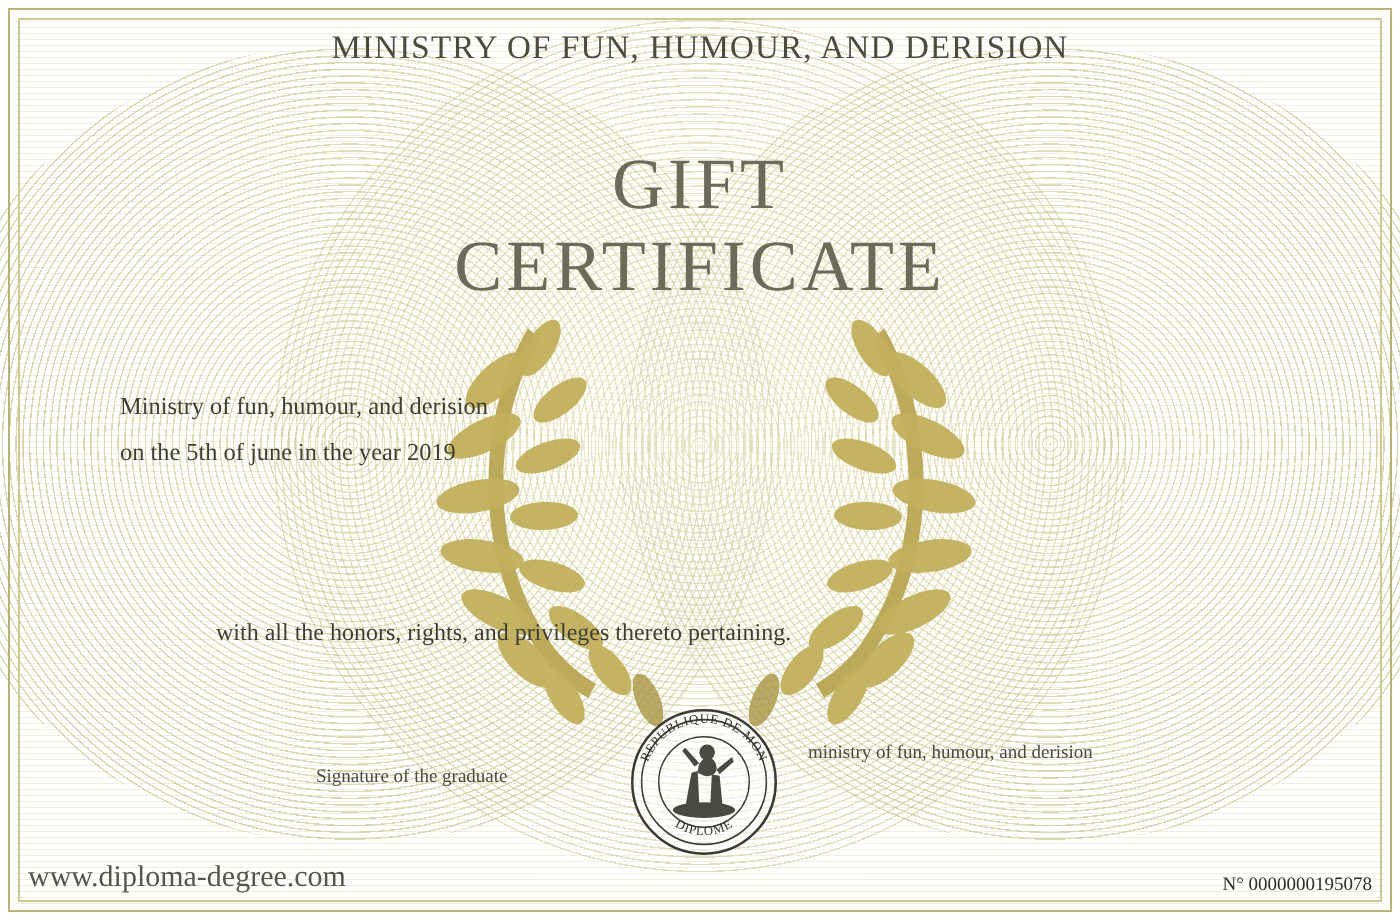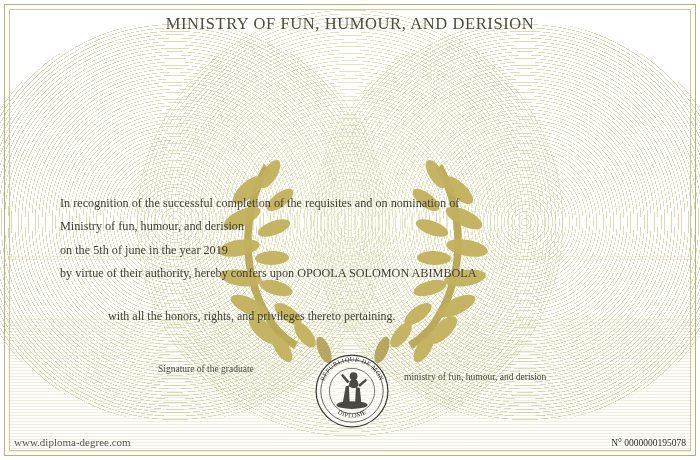--- a/index.html
+++ b/index.html
@@ -149,38 +149,38 @@
     position: absolute;
     left: 313px;
     top: 352px;
     width: 78px;
     height: 78px;
   }
 
   .sign-left {
     position: absolute;
     left: 158px;
-    top: 364px;
+    top: 384px;
     font-size: 9.5px;
     color: #4a4940;
   }
   .sign-right {
     position: absolute;
     left: 404px;
     top: 372px;
     font-size: 9.5px;
     color: #4a4940;
   }
 
   .footer-left {
     position: absolute;
     left: 14px;
     bottom: 12px;
     font-family: "Liberation Serif", serif;
-    font-size: 11px;
+    font-size: 15px;
     color: #56554b;
   }
   .footer-right {
     position: absolute;
     right: 14px;
     bottom: 12px;
     font-family: "Liberation Serif", serif;
     font-size: 9.5px;
     color: #2d2d27;
     margin-top: 36px;
@@ -248,27 +248,27 @@
       <ellipse cx="116" cy="222" rx="14" ry="6" transform="rotate(68 116 222)"></ellipse>
       <ellipse cx="174" cy="222" rx="14" ry="6" transform="rotate(-68 174 222)"></ellipse>
     </g>
   </svg>
 
   <div class="content">
 
     <div class="ministry-title">MINISTRY OF FUN, HUMOUR, AND DERISION</div>
 
     <div class="gift-title">
+      <span>GIFT</span>
+      <span class="line2">CERTIFICATE</span>
     </div>
 
     <div class="body-text">
-      <span class="ln">In recognition of the successful completion of the requisites and on nomination of</span>
       <span class="ln">Ministry of fun, humour, and derision</span>
       <span class="ln">on the 5th of june in the year 2019</span>
-      <span class="ln">by virtue of their authority, hereby confers upon OPOOLA SOLOMON ABIMBOLA</span>
     </div>
 
     <div class="honors">with all the honors, rights, and privileges thereto pertaining.</div>
 
     <div class="sign-left">Signature of the graduate</div>
     <div class="sign-right">ministry of fun, humour, and derision</div>
 
     <svg class="seal" viewBox="0 0 100 100">
       <defs>
         <path id="sealArcTop" d="M 12,50 A 38,38 0 0 1 88,50"></path>

